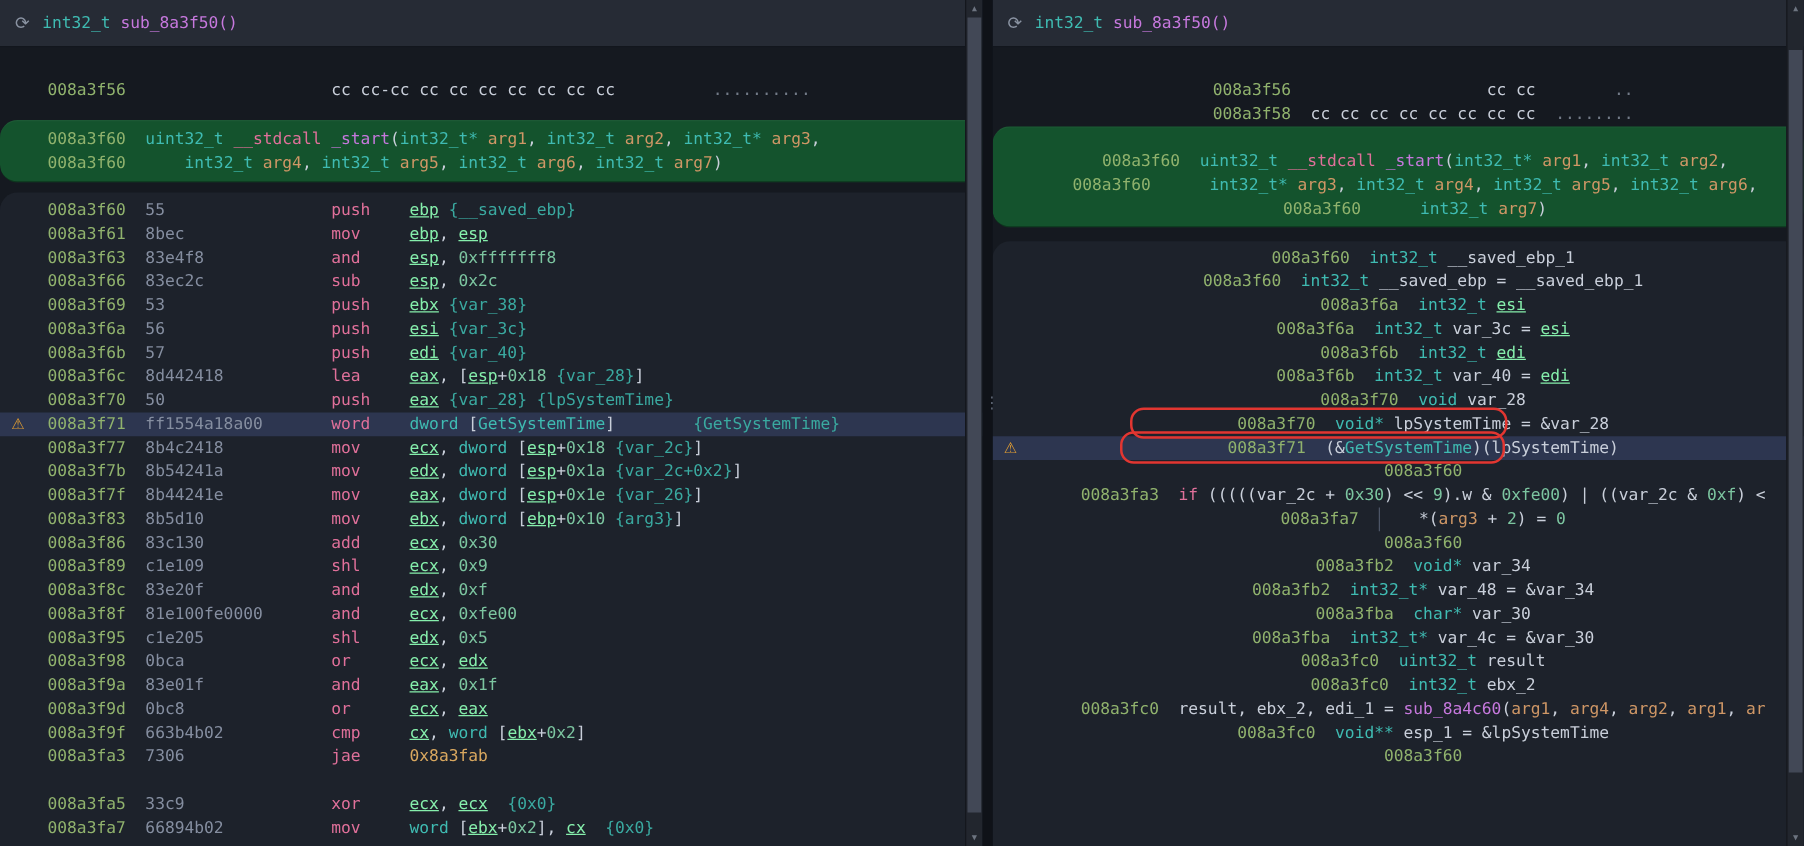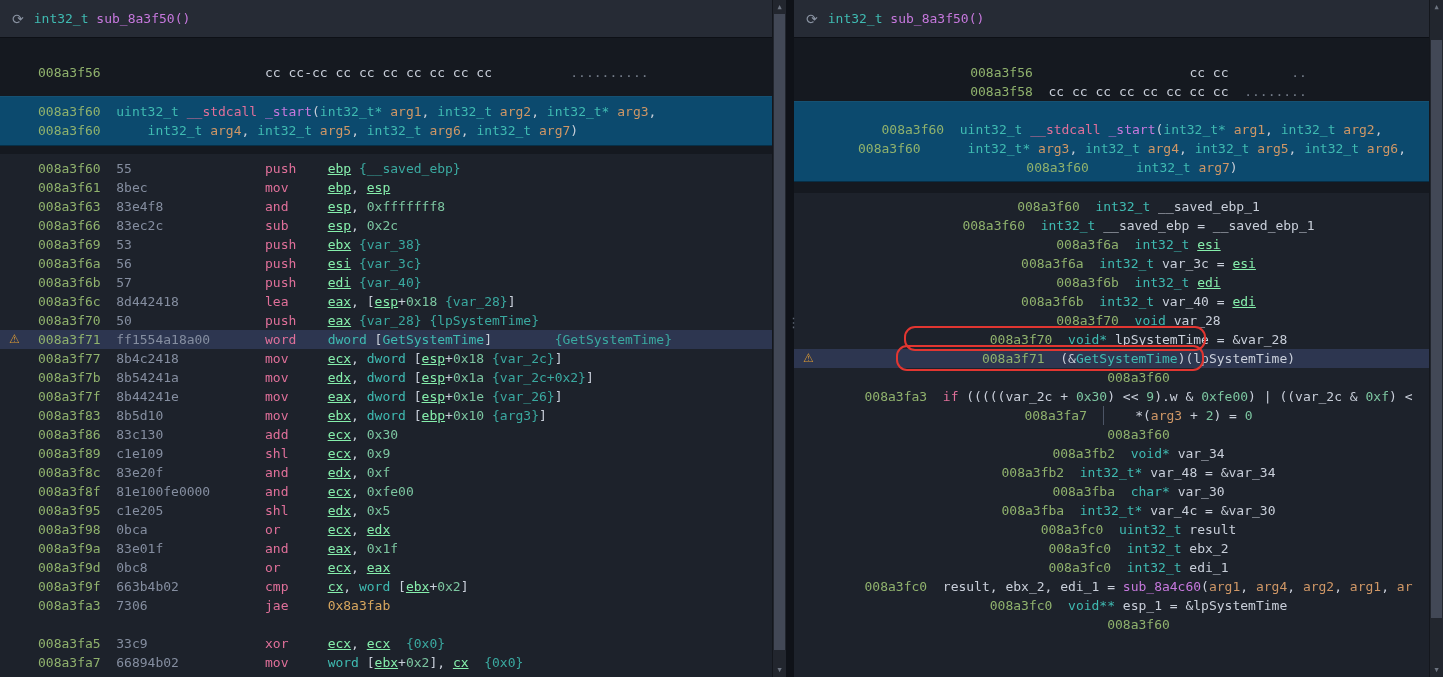--- a/index.html
+++ b/index.html
@@ -13,24 +13,24 @@
   #left-panel{left:0;width:786px;}
   #right-panel{left:794px;width:649px;}
   .hdr{
     height:37px;background:#262b35;border-bottom:1px solid #0d1016;
     display:flex;align-items:center;font-size:13px;white-space:pre;
   }
   .refresh{color:#8a93a2;margin:0 10px 0 12px;font-size:14px;font-family:"DejaVu Sans",sans-serif;cursor:pointer;}
   .hdr-type{color:#3fbbb2;}
   .hdr-name{color:#c678dd;}
   .sections{position:relative;}
-  .sec{position:relative;}
+  .sec{position:relative;border-radius:14px;}
   .sec-plain{background:transparent;padding-top:25px;}
   #left-panel .sec-plain{padding-bottom:14px;}
-  .sec-sig{background:#0c4a6e;border-top:1px solid rgba(255,255,255,0.04);border-bottom:1px solid rgba(0,0,0,0.35);}
+  .sec-sig{background:#14532d;border-top:1px solid rgba(255,255,255,0.04);border-bottom:1px solid rgba(0,0,0,0.35);}
   #left-panel .sec-sig{padding:5px 0;margin-bottom:8px;}
   #right-panel .sec-sig{padding:18px 13px 4px 0;margin-bottom:11px;}
   .sec-body{background:#1d222b;min-height:540px;}
   #left-panel .sec-body{padding-top:5px;}
   #right-panel .sec-body{padding-top:4px;}
   .row{height:19px;line-height:19px;font-size:13px;white-space:pre;position:relative;}
   #left-panel .row{padding-left:38px;}
   #right-panel .row{padding-left:40px;text-align:center;}
   .row.hl{background:#2d3650;}
   .warn-icon{
@@ -152,21 +152,20 @@
         <div class="row"><span class="tk-a">008a3f60</span></div>
         <div class="row"><span class="tk-a">008a3fa3</span><span class="tk-t">  </span><span class="tk-m">if</span><span class="tk-t"> (((((var_2c + </span><span class="tk-n">0x30</span><span class="tk-t">) &lt;&lt; </span><span class="tk-n">9</span><span class="tk-t">).w &amp; </span><span class="tk-n">0xfe00</span><span class="tk-t">) | ((var_2c &amp; </span><span class="tk-n">0xf</span><span class="tk-t">) &lt;</span></div>
         <div class="row"><span class="tk-a">008a3fa7</span><span class="tk-t">  </span><span class="tk-g"></span><span class="tk-t">   *(</span><span class="tk-o">arg3</span><span class="tk-t"> + </span><span class="tk-n">2</span><span class="tk-t">) = </span><span class="tk-n">0</span></div>
         <div class="row"><span class="tk-a">008a3f60</span></div>
         <div class="row"><span class="tk-a">008a3fb2</span><span class="tk-t">  </span><span class="tk-y">void*</span><span class="tk-t"> var_34</span></div>
         <div class="row"><span class="tk-a">008a3fb2</span><span class="tk-t">  </span><span class="tk-y">int32_t*</span><span class="tk-t"> var_48 = &amp;var_34</span></div>
         <div class="row"><span class="tk-a">008a3fba</span><span class="tk-t">  </span><span class="tk-y">char*</span><span class="tk-t"> var_30</span></div>
         <div class="row"><span class="tk-a">008a3fba</span><span class="tk-t">  </span><span class="tk-y">int32_t*</span><span class="tk-t"> var_4c = &amp;var_30</span></div>
         <div class="row"><span class="tk-a">008a3fc0</span><span class="tk-t">  </span><span class="tk-y">uint32_t</span><span class="tk-t"> result</span></div>
         <div class="row"><span class="tk-a">008a3fc0</span><span class="tk-t">  </span><span class="tk-y">int32_t</span><span class="tk-t"> ebx_2</span></div>
-        <div class="row"><span class="tk-a">008a3fc0</span><span class="tk-t">  </span><span class="tk-y">int32_t</span><span class="tk-t"> edi_1</span></div>
         <div class="row"><span class="tk-a">008a3fc0</span><span class="tk-t">  </span><span class="tk-t">result, ebx_2, edi_1 = </span><span class="tk-f">sub_8a4c60</span><span class="tk-t">(</span><span class="tk-o">arg1</span><span class="tk-t">, </span><span class="tk-o">arg4</span><span class="tk-t">, </span><span class="tk-o">arg2</span><span class="tk-t">, </span><span class="tk-o">arg1</span><span class="tk-t">, </span><span class="tk-o">ar</span></div>
         <div class="row"><span class="tk-a">008a3fc0</span><span class="tk-t">  </span><span class="tk-y">void**</span><span class="tk-t"> esp_1 = &amp;lpSystemTime</span></div>
         <div class="row"><span class="tk-a">008a3f60</span></div>
       </div>
     </div>
   <div class="anno-box" id="anno-box-1"></div>
   <div class="anno-box" id="anno-box-2"></div>
   <div class="vscroll">
     <div class="varrow up">▲</div>
     <div class="vthumb" id="right-thumb"></div>

